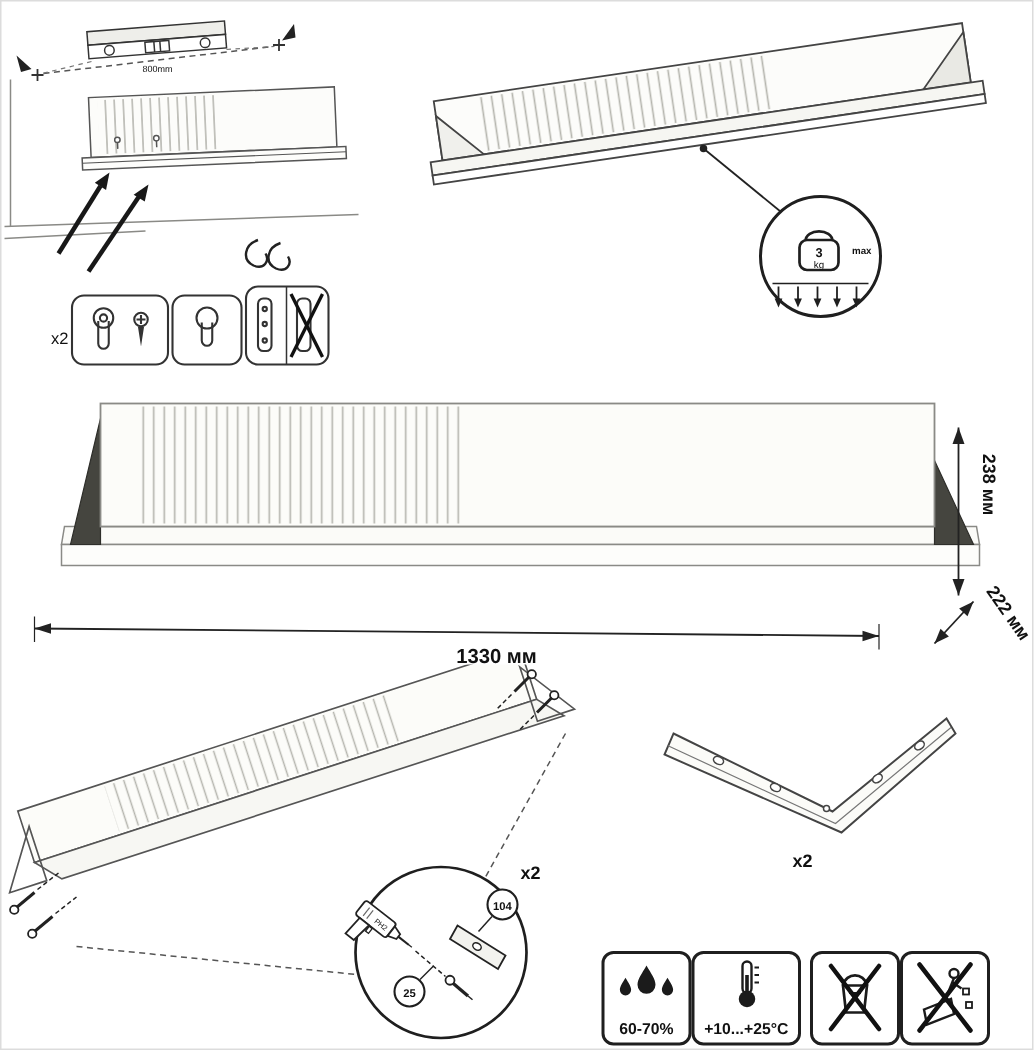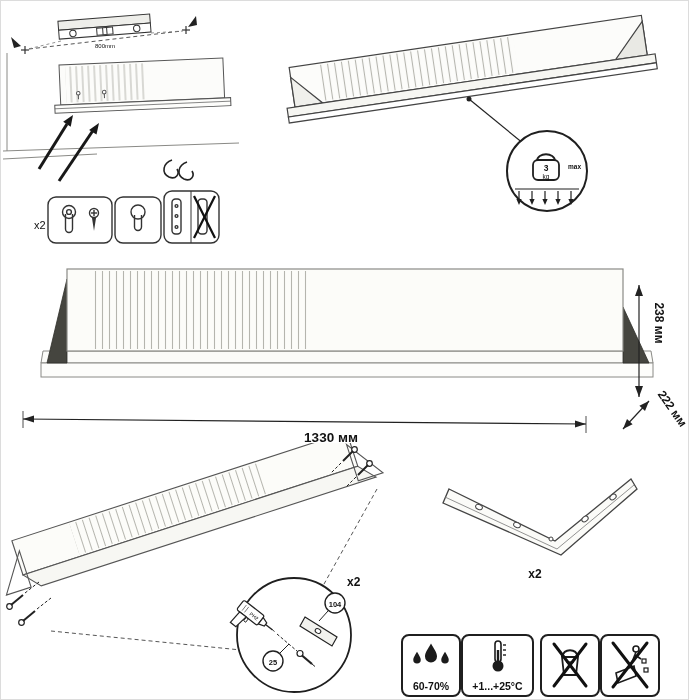--- a/index.html
+++ b/index.html
@@ -320,21 +320,21 @@
 
     <div class="care-box wide">
       <svg class="care-icon" width="40" height="34" viewBox="0 0 40 34">
         <rect x="17" y="2" width="6" height="21" rx="3" fill="#fff" stroke="#1b1b1b" stroke-width="1.6"></rect>
         <circle cx="20" cy="27" r="5.5" fill="#1b1b1b"></circle>
         <rect x="18.8" y="11" width="2.4" height="14" fill="#1b1b1b"></rect>
         <line x1="25" y1="6" x2="28" y2="6" stroke="#1b1b1b" stroke-width="1.4"></line>
         <line x1="25" y1="11" x2="28" y2="11" stroke="#1b1b1b" stroke-width="1.4"></line>
         <line x1="25" y1="16" x2="28" y2="16" stroke="#1b1b1b" stroke-width="1.4"></line>
       </svg>
-      <div class="care-label">+1...+25°C</div>
+      <div class="care-label">+10...+25°C</div>
     </div>
 
     <div class="care-box spaced">
       <svg class="care-icon" width="44" height="52" viewBox="0 0 44 52">
         <path d="M14,18 L30,18 L28,36 L16,36 Z" fill="none" stroke="#1b1b1b" stroke-width="1.8"></path>
         <path d="M14,18 C16,9 28,9 30,18" fill="none" stroke="#1b1b1b" stroke-width="1.8"></path>
         <line x1="18" y1="23" x2="26" y2="23" stroke="#1b1b1b" stroke-width="1.2"></line>
         <line x1="6" y1="5" x2="38" y2="47" stroke="#111" stroke-width="3" stroke-linecap="round"></line>
         <line x1="38" y1="5" x2="6" y2="47" stroke="#111" stroke-width="3" stroke-linecap="round"></line>
       </svg>

